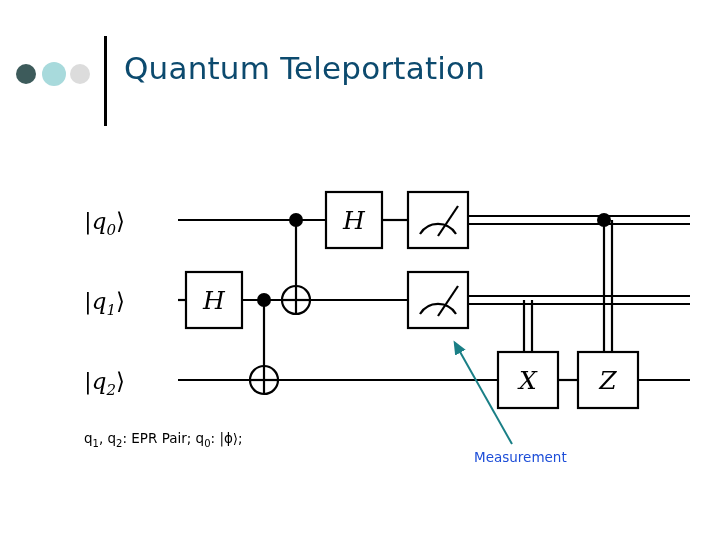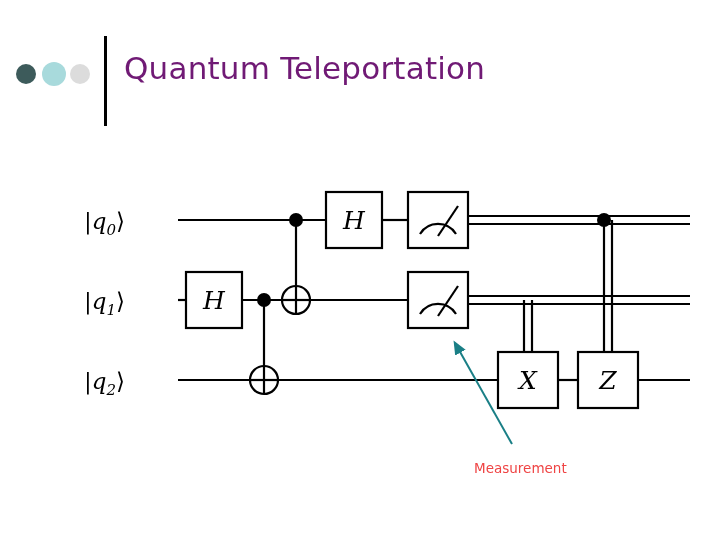--- a/index.html
+++ b/index.html
@@ -54,21 +54,21 @@
     top: 36px;
     width: 3px;
     height: 90px;
     background: #000000;
   }
   #page-title {
     position: absolute;
     left: 124px;
     top: 50px;
     font-size: 31px;
-    color: #701a75;
+    color: #0c4a6e;
     font-family: "DejaVu Sans", sans-serif;
     letter-spacing: 0.2px;
     white-space: nowrap;
   }
 
   
   #circuit {
     position: absolute;
     left: 0;
     top: 150px;
@@ -111,23 +111,23 @@
     font-family: "DejaVu Sans", sans-serif;
     white-space: nowrap;
   }
   #caption-left .sub {
     font-size: 10px;
     vertical-align: sub;
   }
   #caption-measure {
     position: absolute;
     left: 474px;
-    top: 460px;
+    top: 449px;
     font-size: 13.5px;
-    color: #ef4444;
+    color: #1d4ed8;
     font-family: "DejaVu Sans", sans-serif;
     white-space: nowrap;
   }
   #arrow-layer {
     position: absolute;
     left: 0;
     top: 0;
     width: 720px;
     height: 540px;
     pointer-events: none;
@@ -217,15 +217,18 @@
 <svg id="arrow-layer">
   <defs>
     <marker id="arrowhead" markerWidth="7" markerHeight="7" refX="5.5" refY="3" orient="auto">
       <path d="M0,0 L7,3 L0,6 z" fill="#1a7f86"></path>
     </marker>
   </defs>
   <line x1="512" y1="444" x2="455" y2="343" stroke="#1a7f86" stroke-width="2" marker-end="url(#arrowhead)"></line>
 </svg>
 
 <div id="caption-left">
+  <div>
+    <span>q</span><span class="sub">1</span><span>, q</span><span class="sub">2</span><span>: EPR Pair; q</span><span class="sub">0</span><span>: |ϕ⟩;</span>
+  </div>
 </div>
 
 <div id="caption-measure">Measurement</div>
 
 </body></html>

